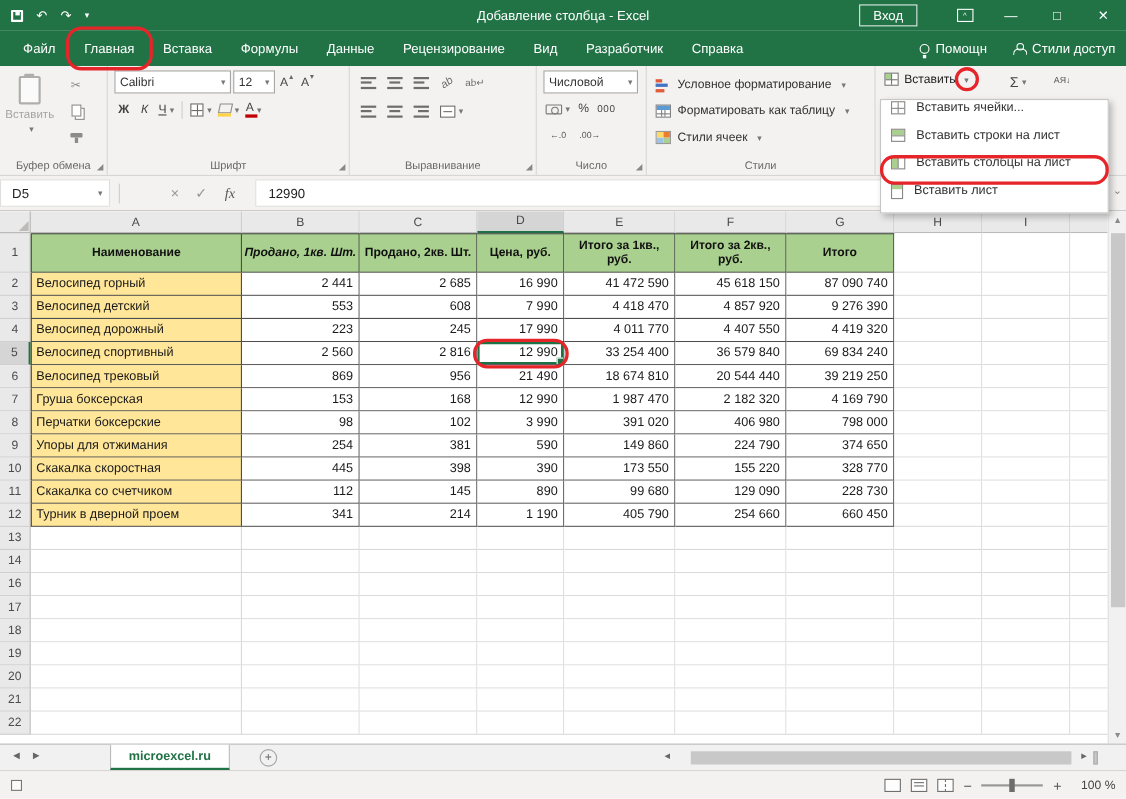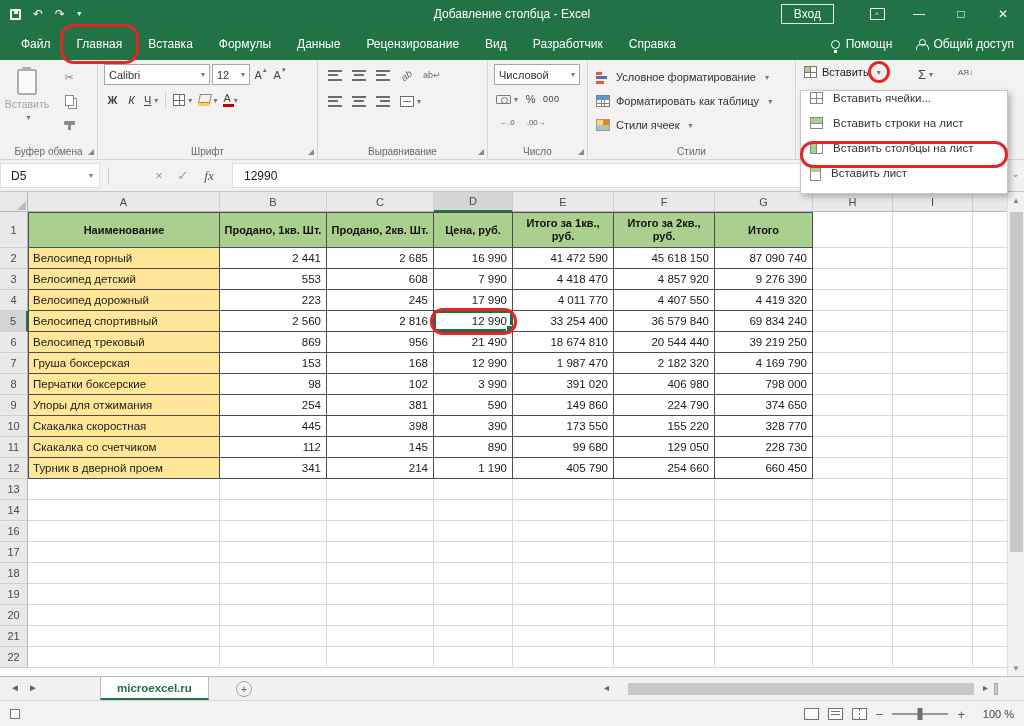--- a/index.html
+++ b/index.html
@@ -237,21 +237,21 @@
         <div class="rtab">Разработчик</div>
         <div class="rtab">Справка</div>
       </div>
     <div class="tabrow-right">
       <span class="trr">
           <i class="bulb"></i>
           <span>Помощн</span>
         </span>
       <span class="trr">
           <i class="person"></i>
-          <span>Общий доступ</span>
+          <span>Стили доступ</span>
         </span>
     </div>
   </div>
 
   <div class="ribbon">
 
     <div class="rgroup" style="left:0;width:98px">
       <div class="paste-big">
         <span class="ic-clipboard"></span>
         <span class="plabel">Вставить</span>
@@ -431,21 +431,21 @@
         <div class="colh" style="width: 101px;">F</div>
         <div class="colh" style="width: 98px;">G</div>
         <div class="colh" style="width: 80px;">H</div>
         <div class="colh" style="width: 80px;">I</div>
         <div class="colh stub"></div>
       </div>
     <div id="gridbody">
         <div class="grow r1" style="height: 36px;">
           <div class="rowh">1</div>
           <div class="cell th tb first" style="width: 192px;">Наименование</div>
-          <div class="cell th tb" style="width: 107px;">Продано, 1кв. Шт.</div>
+          <div class="cell th tb" style="width: 107px; font-style: italic;">Продано, 1кв. Шт.</div>
           <div class="cell th tb" style="width: 107px;">Продано, 2кв. Шт.</div>
           <div class="cell th tb" style="width: 79px;">Цена, руб.</div>
           <div class="cell th tb" style="width: 101px;">Итого за 1кв., руб.</div>
           <div class="cell th tb" style="width: 101px;">Итого за 2кв., руб.</div>
           <div class="cell th tb" style="width: 98px;">Итого</div>
           <div class="cell ec" style="width: 80px;"></div>
           <div class="cell ec" style="width: 80px;"></div>
           <div class="cell ec stub"></div>
         </div>
         <div class="grow" style="height: 21px;">
@@ -565,21 +565,21 @@
           <div class="cell ec" style="width: 80px;"></div>
           <div class="cell ec stub"></div>
         </div>
         <div class="grow" style="height: 21px;">
           <div class="rowh">11</div>
           <div class="cell tb namec first" style="width: 192px;">Скакалка со счетчиком</div>
           <div class="cell tb num" style="width: 107px;">112</div>
           <div class="cell tb num" style="width: 107px;">145</div>
           <div class="cell tb num" style="width: 79px;">890</div>
           <div class="cell tb num" style="width: 101px;">99 680</div>
-          <div class="cell tb num" style="width: 101px;">129 050</div>
+          <div class="cell tb num" style="width: 101px;">129 090</div>
           <div class="cell tb num" style="width: 98px;">228 730</div>
           <div class="cell ec" style="width: 80px;"></div>
           <div class="cell ec" style="width: 80px;"></div>
           <div class="cell ec stub"></div>
         </div>
         <div class="grow" style="height: 21px;">
           <div class="rowh">12</div>
           <div class="cell tb namec first" style="width: 192px;">Турник в дверной проем</div>
           <div class="cell tb num" style="width: 107px;">341</div>
           <div class="cell tb num" style="width: 107px;">214</div>

